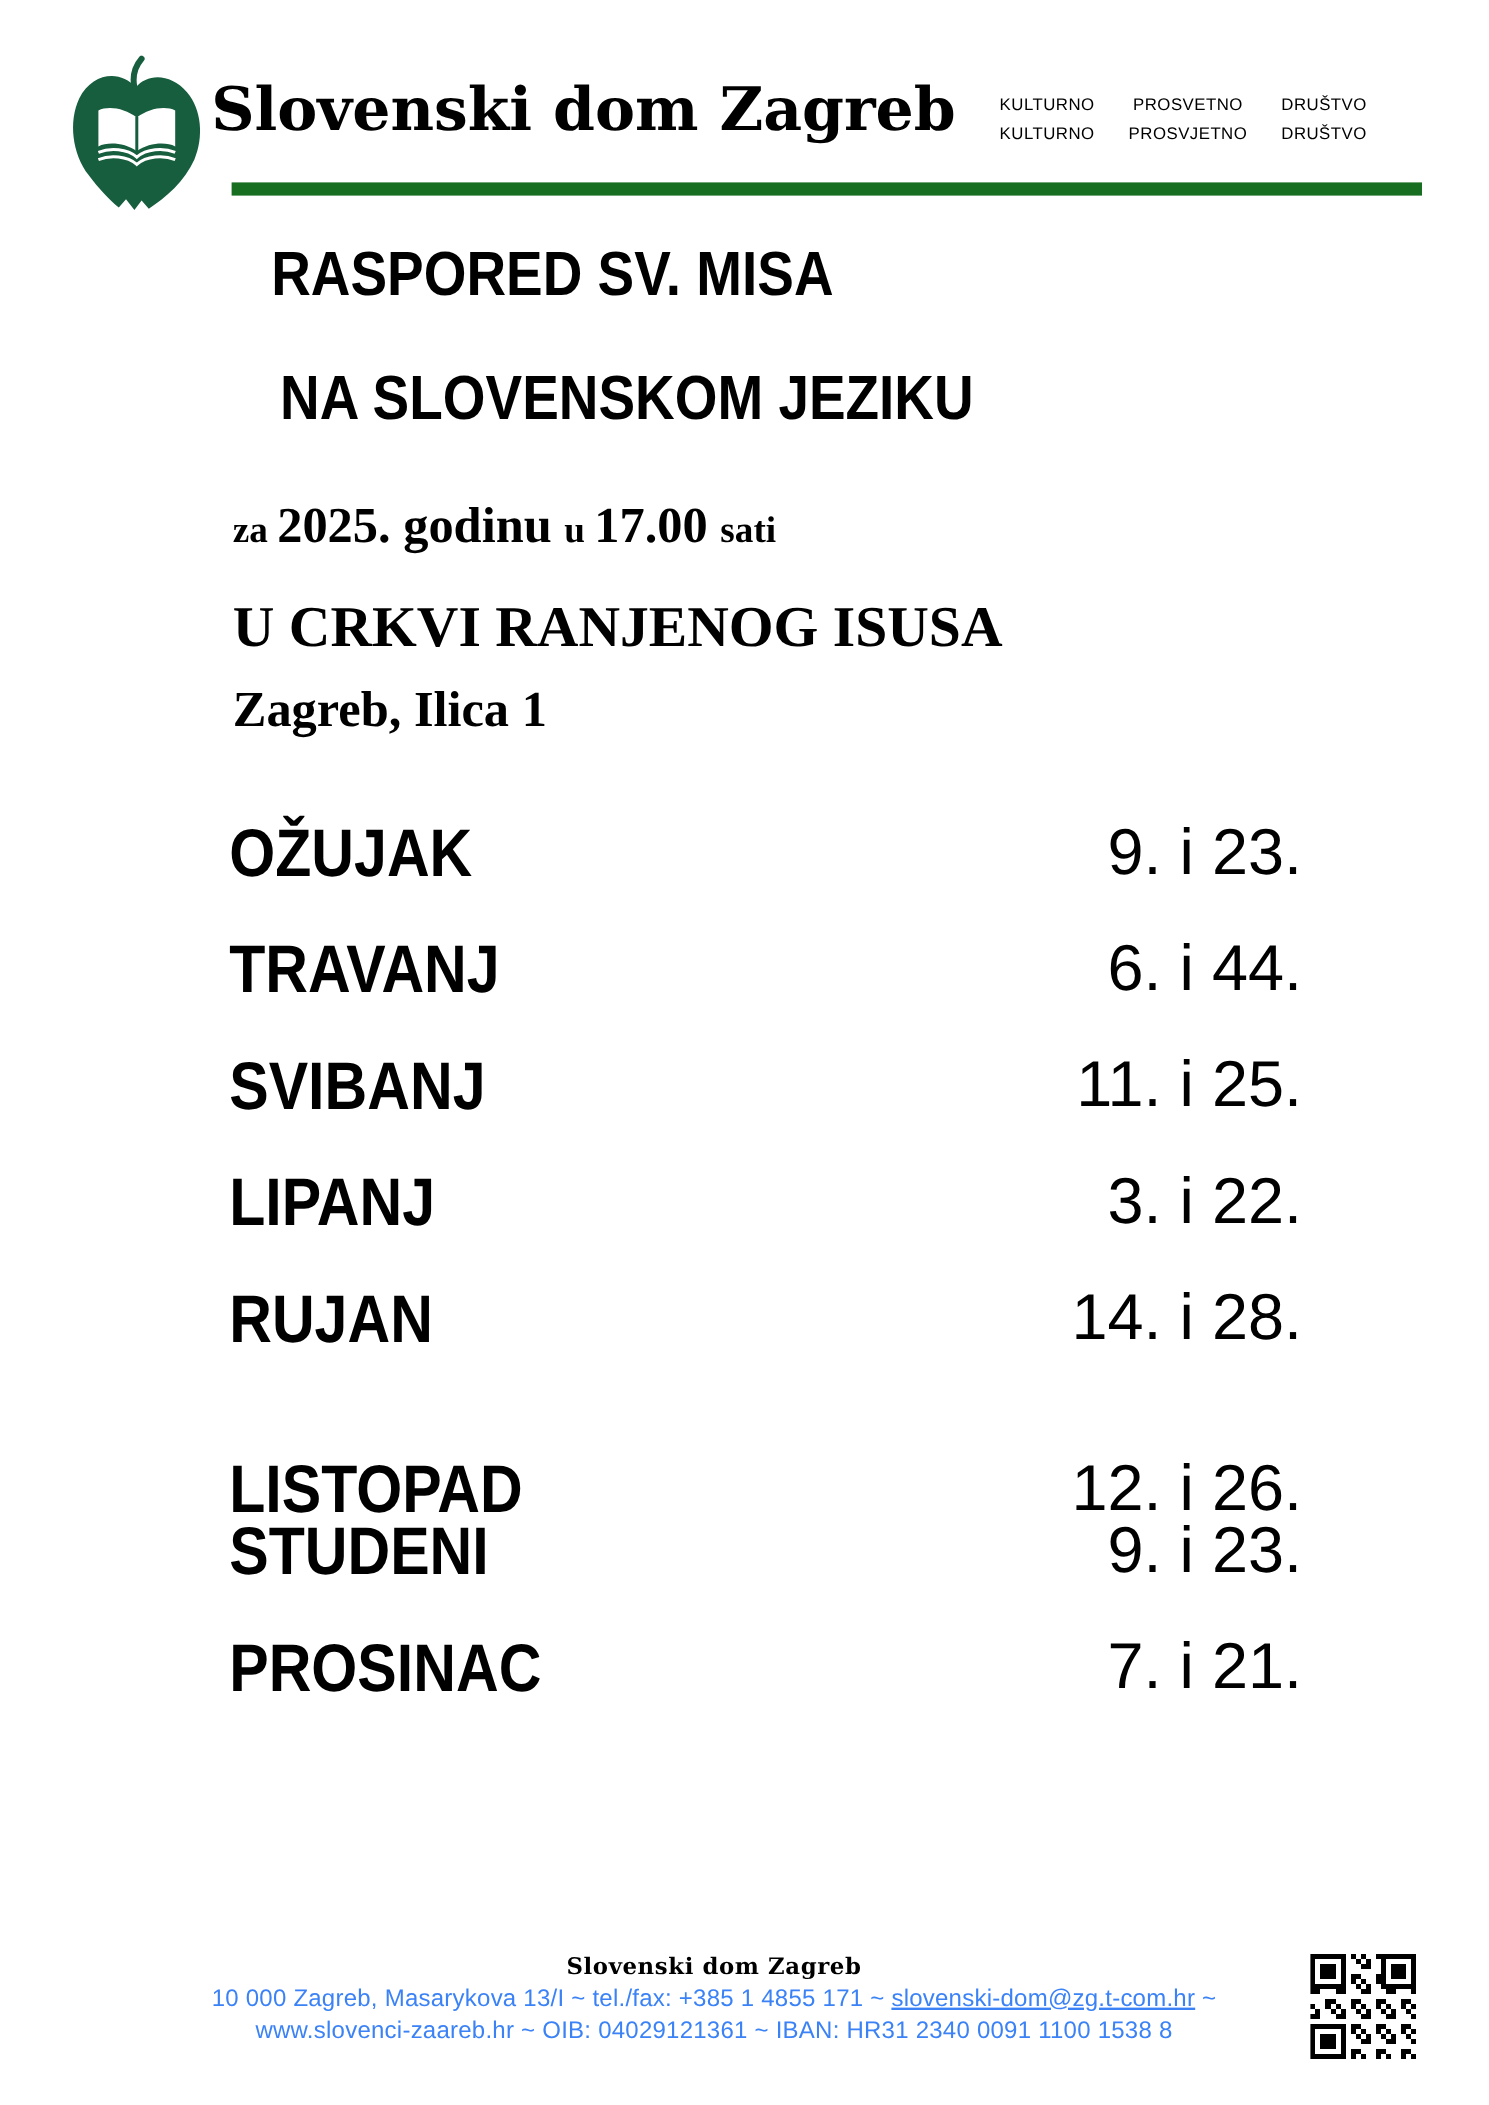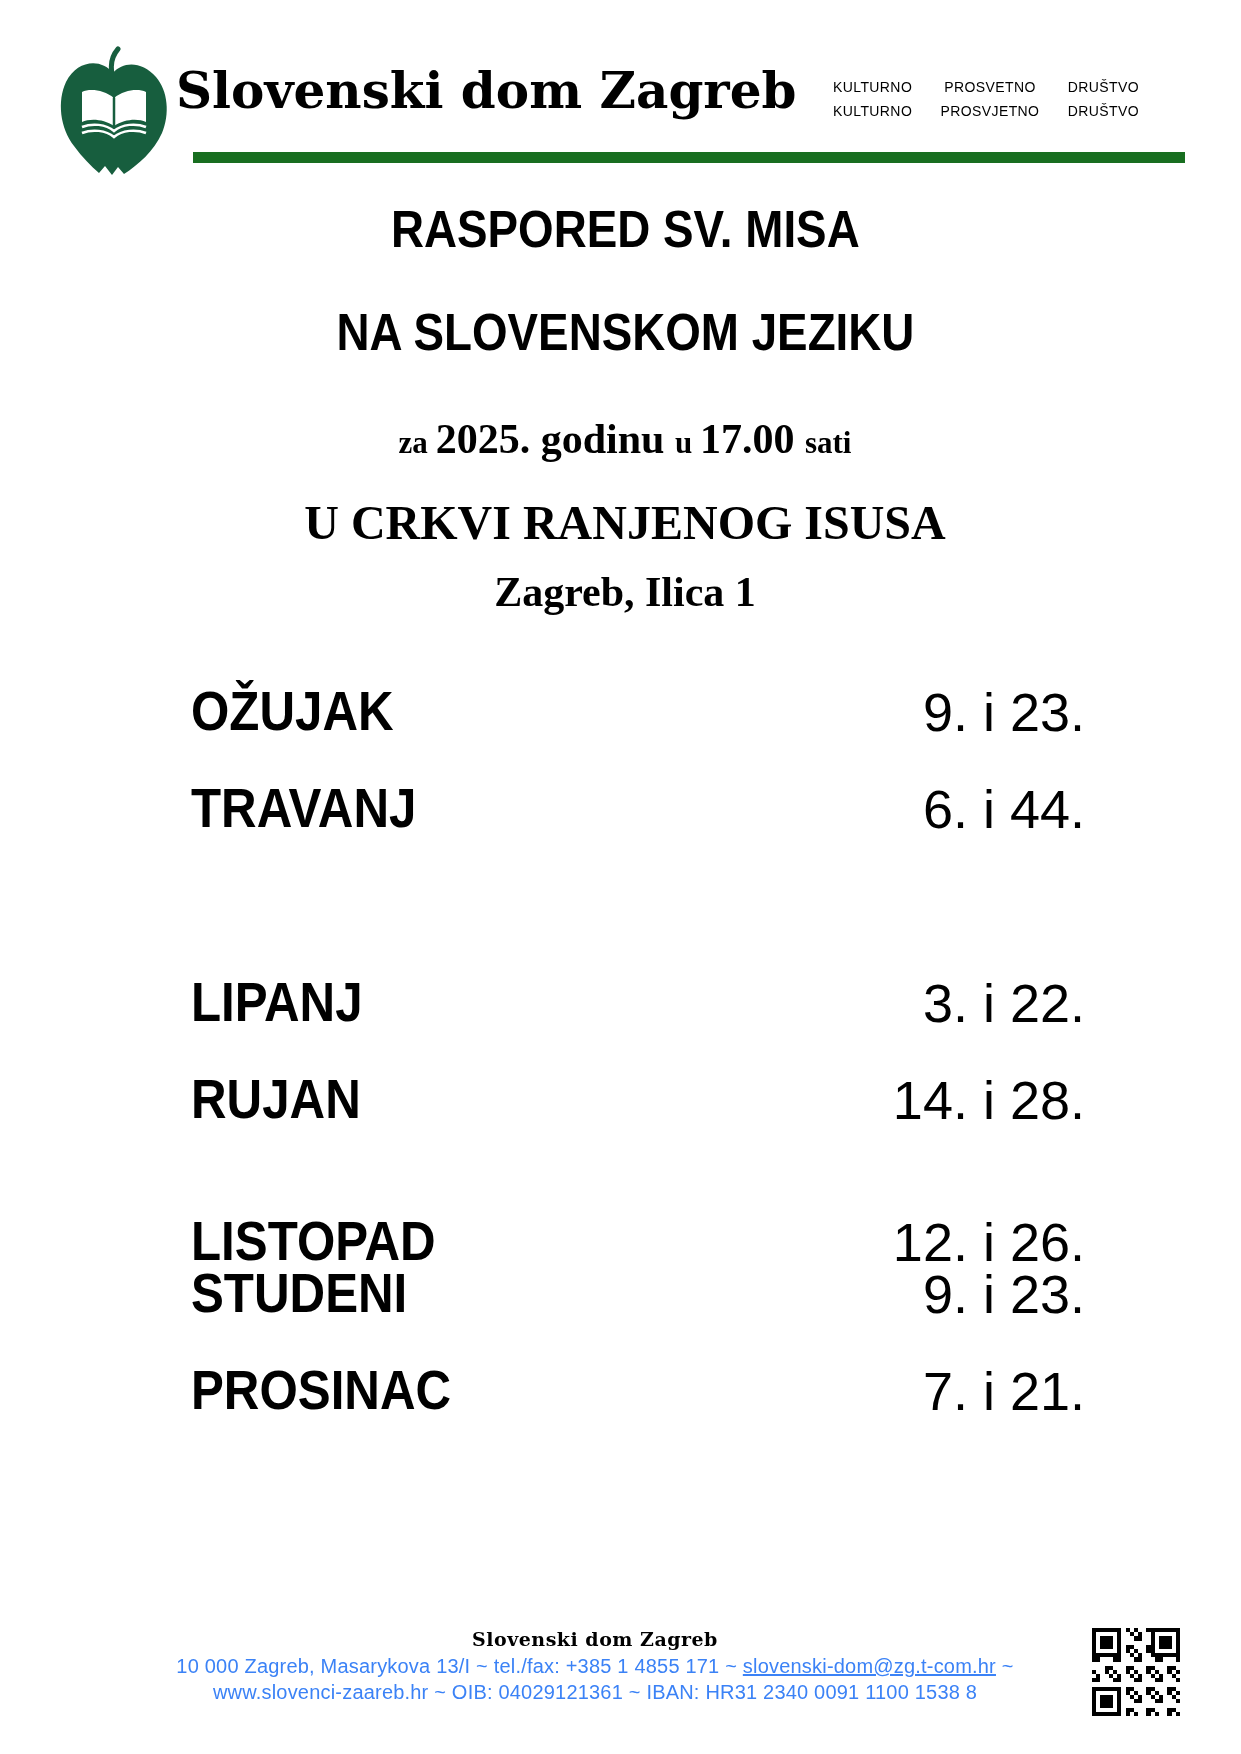--- a/index.html
+++ b/index.html
@@ -11,35 +11,35 @@
   .org-name{left:176px;top:66px;font-family:"DejaVu Serif",serif;font-weight:700;
             font-size:50px;line-height:1;letter-spacing:0px;white-space:nowrap;}
   .society-line{display:flex;justify-content:space-between;
                 font-size:14px;line-height:1;letter-spacing:.4px;white-space:nowrap;}
   .society-line.l1{position:absolute;top:0;left:0;right:0;}
   .society-line.l2{position:absolute;top:24px;left:0;right:0;}
   .soc-wrap{left:833px;top:80px;width:306px;height:44px;}
   .divider{left:193px;top:152px;width:992px;height:11px;background:#186E20;}
 
   
-  .col{left:178px;width:894px;text-align:center;}
+  .col{left:194px;width:894px;}
   .narrow{display:inline-block;transform:scaleX(0.88);transform-origin:center;
           font-weight:700;white-space:nowrap;}
   .title1{top:203px;font-size:52px;line-height:1;}
   .title2{top:306px;font-size:52px;line-height:1;}
   .serifline{font-family:"Liberation Serif",serif;font-weight:700;white-space:nowrap;}
   .subtitle{top:416px;line-height:1.1;}
   .sub-lg{font-size:42px;}
   .sub-sm{font-size:31px;}
   .loc1{top:499px;font-size:48px;line-height:1;}
   .loc2{top:571px;font-size:42px;line-height:1;}
 
   
   .row{left:191px;width:894px;height:56px;display:flex;justify-content:space-between;
-       align-items:flex-end;}
+       align-items:flex-start;}
   .month{font-size:56px;line-height:1;font-weight:700;display:inline-block;
          transform:scaleX(0.88);transform-origin:left bottom;white-space:nowrap;}
   .dates{font-size:54px;line-height:1;font-weight:400;white-space:nowrap;}
 
   
   .f-center{left:0;width:1190px;text-align:center;}
   .f-title{top:1630px;font-family:"DejaVu Serif",serif;font-weight:700;
            font-size:19px;line-height:1;letter-spacing:.5px;}
   .f-line{font-size:20px;line-height:1;letter-spacing:.2px;color:#3b82f6;white-space:nowrap;}
   .f-line1{top:1656px;}
@@ -105,20 +105,24 @@
   <div class="abs col loc2 serifline">Zagreb, Ilica 1</div>
 
   <div class="abs row" style="top:683px">
     <span class="month">OŽUJAK</span>
     <span class="dates">9. i 23.</span>
   </div>
   <div class="abs row" style="top:780px">
     <span class="month">TRAVANJ</span>
     <span class="dates">6. i 44.</span>
   </div>
+  <div class="abs row" style="top:877px">
+    <span class="month">SVIBANJ</span>
+    <span class="dates">11. i 25.</span>
+  </div>
   <div class="abs row" style="top:974px">
     <span class="month">LIPANJ</span>
     <span class="dates">3. i 22.</span>
   </div>
   <div class="abs row" style="top:1071px">
     <span class="month">RUJAN</span>
     <span class="dates">14. i 28.</span>
   </div>
   <div class="abs row" style="top:1213px">
     <span class="month">LISTOPAD</span>

